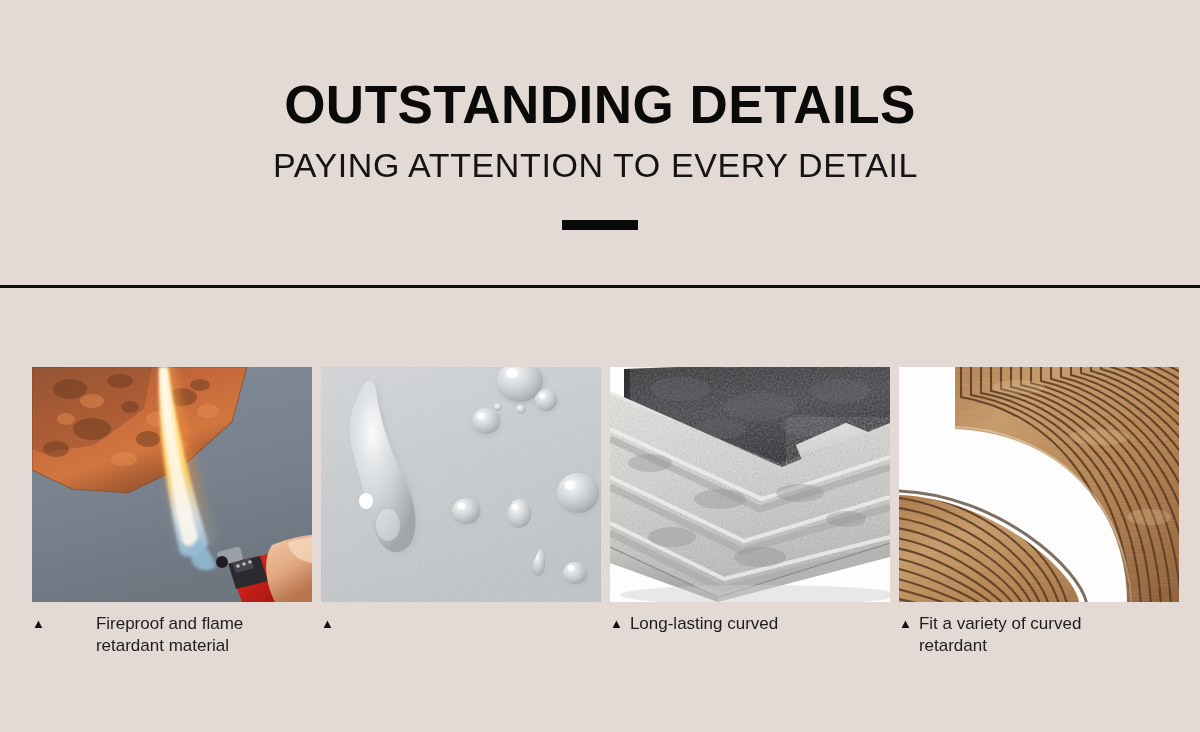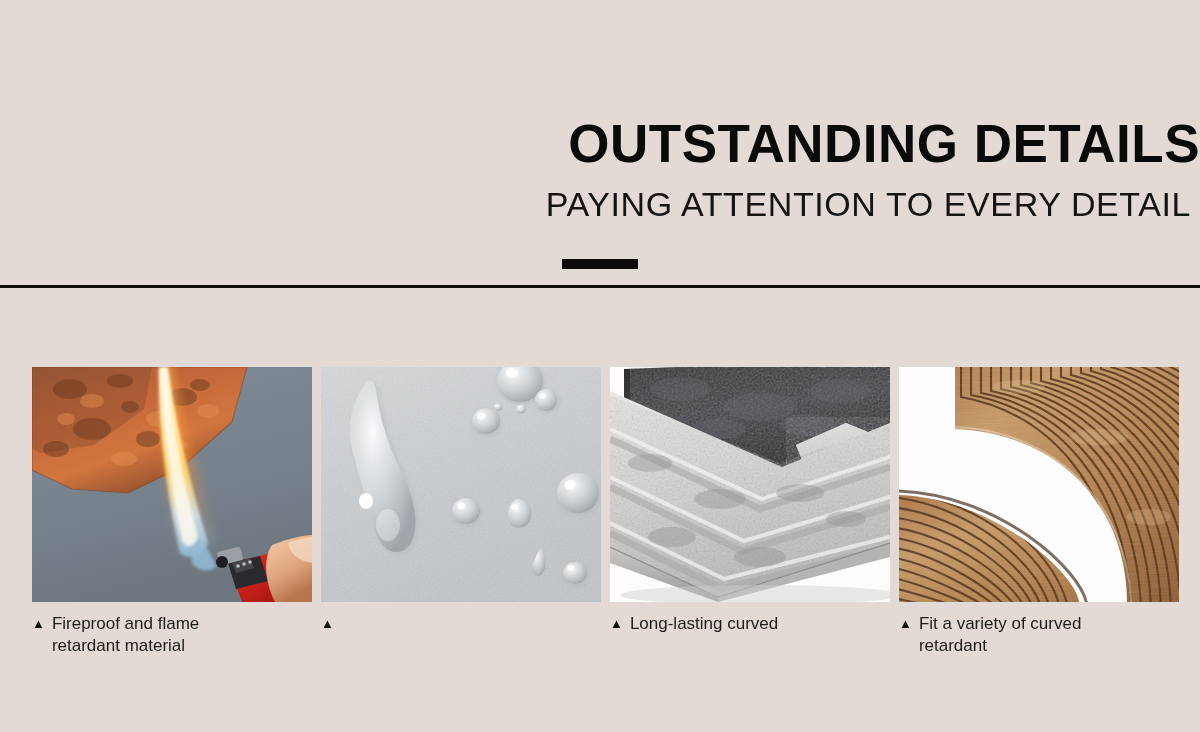--- a/index.html
+++ b/index.html
@@ -12,22 +12,22 @@
     height: 732px;
     background: #e3dad5;
     font-family: "Liberation Sans", sans-serif;
     overflow: hidden;
     position: relative;
   }
 
   
   .header {
     width: 100%;
-    text-align: right;
-    padding-top: 117px;
+    text-align: center;
+    padding-top: 78px;
     box-sizing: border-box;
   }
   .title {
     font-size: 53px;
     font-weight: 700;
     letter-spacing: 0.5px;
     color: #0a0a0a;
     line-height: 1.02;
     margin: 0;
     font-stretch: condensed;
@@ -92,21 +92,21 @@
     line-height: 21px;
     color: #111;
     flex: 0 0 auto;
   }
   .cap-text {
     font-size: 17px;
     line-height: 22px;
     color: #1d1d1d;
     font-weight: 400;
   }
-  .card:nth-child(1) .cap-text { max-width: 190px; }
+  .card:nth-child(1) .cap-text { max-width: 190px; margin-left: 44px; }
   .card:nth-child(4) .cap-text { max-width: 200px; }
 </style>
 </head>
 <body>
 
 <div class="header">
   <h1 class="title">OUTSTANDING DETAILS</h1>
   <h2 class="subtitle">PAYING ATTENTION TO EVERY DETAIL</h2>
   <div class="accent-bar"></div>
 </div>

